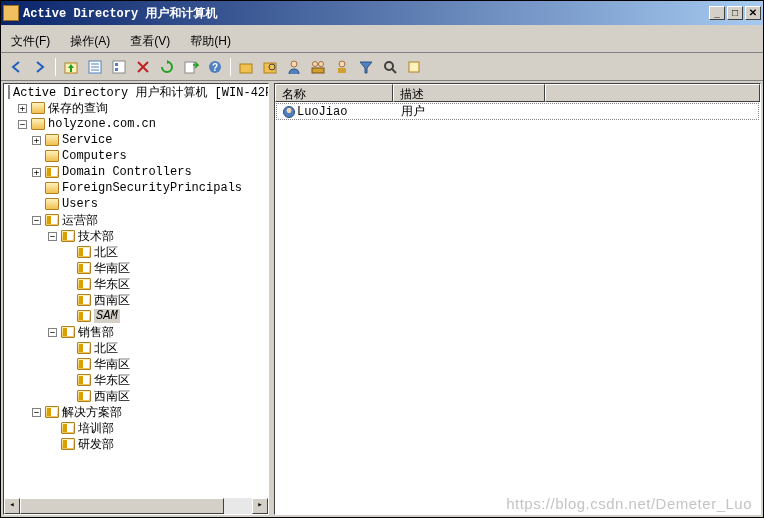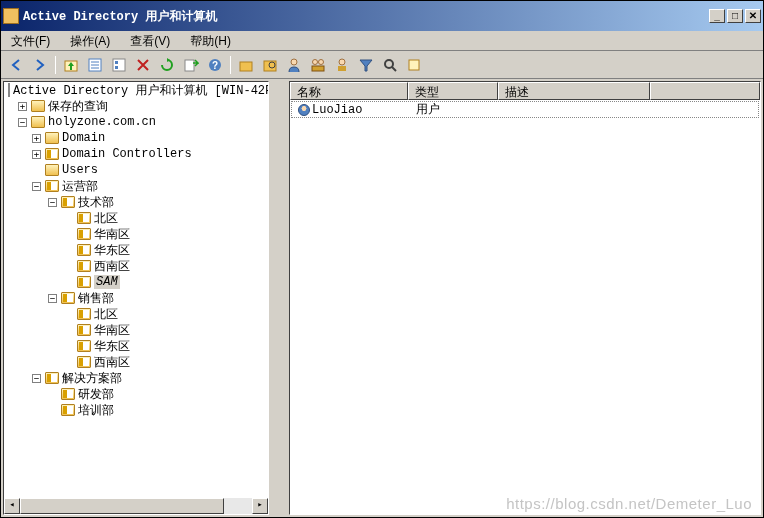--- a/index.html
+++ b/index.html
@@ -15,21 +15,21 @@
   }
   .window {
     border: 1px solid #000;
     width: 764px;
     height: 518px;
     display: flex;
     flex-direction: column;
     background: #d4d0c8;
   }
   .titlebar {
-    height: 30px;
+    height: 24px;
     background: linear-gradient(to right, #0a246a, #a6caf0);
     color: #fff;
     display: flex;
     align-items: center;
     padding: 0 2px;
     font-family: "Courier New", monospace;
     font-size: 12px;
     font-weight: bold;
   }
   .titlebar .app-icon {
@@ -47,23 +47,23 @@
     border-right-color: #404040;
     border-bottom-color: #404040;
     color: #000;
     font-size: 10px;
     line-height: 12px;
     text-align: center;
     font-family: Tahoma, sans-serif;
     font-weight: bold;
   }
   .menubar {
-    height: 20px;
-    display: flex;
-    align-items: flex-start;
+    height: 28px;
+    display: flex;
+    align-items: flex-end;
     padding: 0 4px;
     gap: 8px;
     background: #d4d0c8;
     border-bottom: 1px solid #808080;
   }
   .menubar span { padding: 2px 6px; cursor: default; }
   .toolbar {
     height: 28px;
     display: flex;
     align-items: center;
@@ -110,21 +110,21 @@
     cursor: col-resize;
   }
   .list-pane {
     flex: 1;
     background: #fff;
     border: 1px solid #808080;
     border-top-color: #404040;
     border-left-color: #404040;
     border-right-color: #fff;
     border-bottom-color: #fff;
-    margin: 2px 2px 2px 16px;
+    margin: 2px 2px 2px 1px;
     display: flex;
     flex-direction: column;
     overflow: hidden;
   }
   .list-header {
     display: flex;
     height: 18px;
     background: #d4d0c8;
   }
   .list-header .col {
@@ -373,26 +373,36 @@
           <span>保存的查询</span>
         </div>
       <div class="tree-row lvl1">
           <span class="exp">−</span>
           <span class="folder-ico"></span>
           <span>holyzone.com.cn</span>
         </div>
       <div class="tree-row lvl2">
           <span class="exp">+</span>
           <span class="folder-ico"></span>
-          <span>Domain</span>
+          <span>Service</span>
+        </div>
+      <div class="tree-row lvl2">
+          <span class="exp-empty"></span>
+          <span class="folder-ico"></span>
+          <span>Computers</span>
         </div>
       <div class="tree-row lvl2">
           <span class="exp">+</span>
           <span class="folder-ico book"></span>
           <span>Domain Controllers</span>
+        </div>
+      <div class="tree-row lvl2">
+          <span class="exp-empty"></span>
+          <span class="folder-ico"></span>
+          <span>ForeignSecurityPrincipals</span>
         </div>
       <div class="tree-row lvl2">
           <span class="exp-empty"></span>
           <span class="folder-ico"></span>
           <span>Users</span>
         </div>
       <div class="tree-row lvl2">
           <span class="exp">−</span>
           <span class="folder-ico book"></span>
           <span>运营部</span>
@@ -453,43 +463,42 @@
           <span>西南区</span>
         </div>
       <div class="tree-row lvl2">
           <span class="exp">−</span>
           <span class="folder-ico book"></span>
           <span>解决方案部</span>
         </div>
       <div class="tree-row lvl3">
           <span class="exp-empty"></span>
           <span class="folder-ico book"></span>
+          <span>培训部</span>
+        </div>
+      <div class="tree-row lvl3">
+          <span class="exp-empty"></span>
+          <span class="folder-ico book"></span>
           <span>研发部</span>
-        </div>
-      <div class="tree-row lvl3">
-          <span class="exp-empty"></span>
-          <span class="folder-ico book"></span>
-          <span>培训部</span>
         </div>
 
       <div class="hscroll">
         <div class="arrow">◂</div>
         <div class="track">
             <div class="thumb"></div>
           </div>
         <div class="arrow">▸</div>
       </div>
     </div>
 
     <div class="splitter"></div>
 
     <div class="list-pane">
       <div class="list-header">
         <div class="col" style="width:118px">名称</div>
-        <div class="col" style="width:90px">类型</div>
         <div class="col" style="width:152px">描述</div>
         <div class="col" style="flex:1"></div>
       </div>
       <div class="list-body">
         <div class="list-row">
           <div class="cell" style="width:118px">
               <span class="user-ico"></span>
               <span>LuoJiao</span>
             </div>
           <div class="cell" style="width:90px">用户</div>

